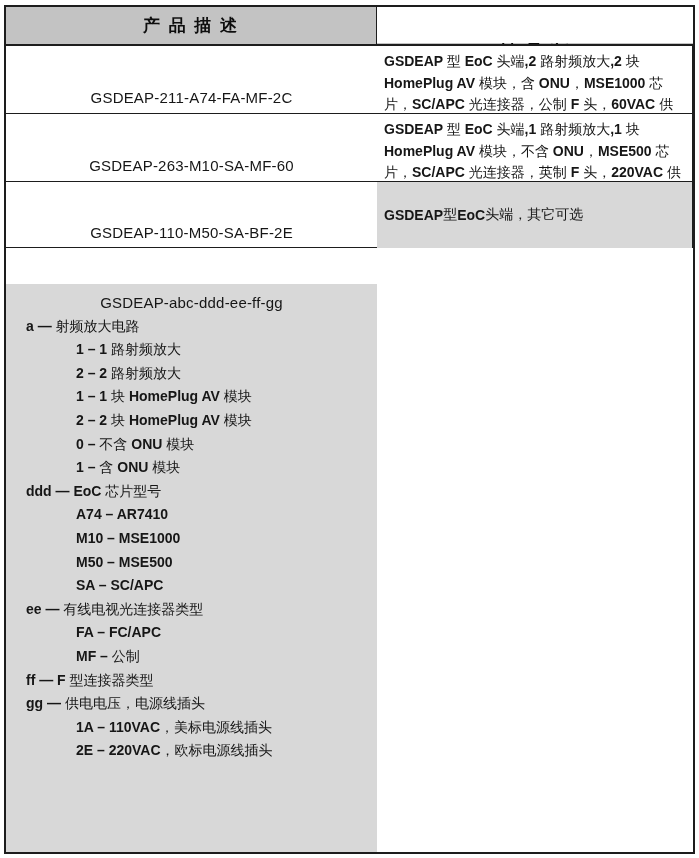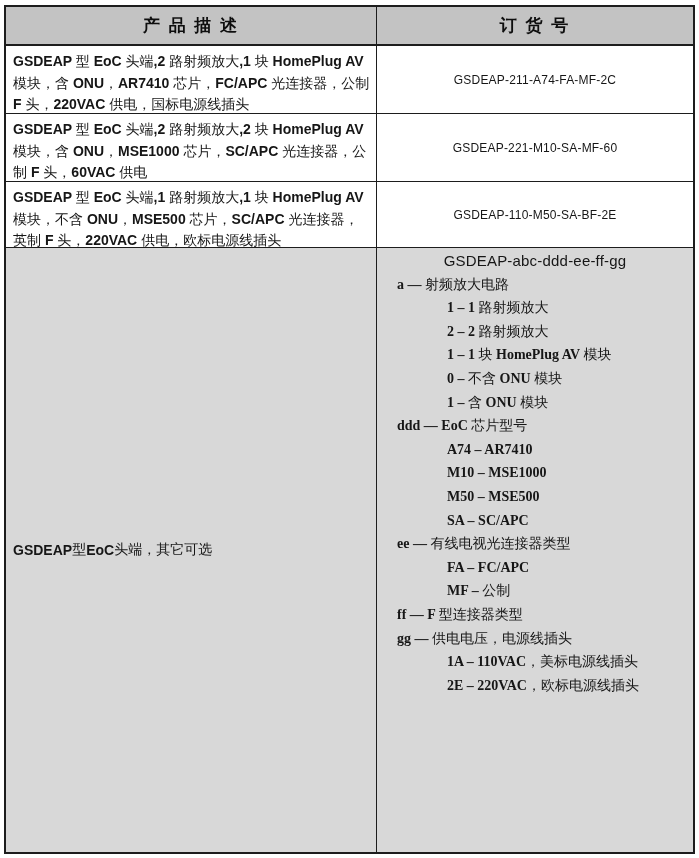--- a/index.html
+++ b/index.html
@@ -30,21 +30,21 @@
     grid-template-columns: 371px 1fr;
     grid-template-rows: 39px 68px 68px 66px auto;
     background: #ffffff;
   }
   .cell {
     box-sizing: border-box;
     border-right: 1px solid var(--border, #1d1d1d);
     border-bottom: 1px solid var(--border, #1d1d1d);
     overflow: hidden;
   }
-  .cell.last-col { border-right: none; }
+  .cell.last-col { border-right: none; margin-top: 36px; }
   .cell.last-row { border-bottom: none; }
   .cell.header {
     background: var(--header_bg, #c3c3c3);
     border-bottom: 2px solid var(--border, #1d1d1d);
     display: flex;
     align-items: center;
     justify-content: center;
     font-weight: bold;
     font-size: 17px;
     letter-spacing: 2px;
@@ -52,71 +52,71 @@
   }
   .cell.desc {
     padding: 5px 6px 0 7px;
     font-size: 14px;
     line-height: 21.5px;
   }
   .cell.order {
     display: flex;
     align-items: center;
     justify-content: center;
-    font-size: 12px;
+    font-size: 15px;
     letter-spacing: 0.2px;
   }
   .cell.opt-desc {
     background: var(--options_bg, #d8d8d8);
     display: flex;
     align-items: center;
     padding-left: 7px;
     font-size: 14px;
   }
   .cell.opt-list {
     background: var(--options_bg, #d8d8d8);
-    padding-top: 1px;
+    padding-top: 7px;
     font-size: 14px;
     line-height: 23.6px;
   }
   .code-title {
     text-align: center;
     font-size: 15px;
     letter-spacing: 0.2px;
   }
-  .opt { white-space: nowrap; font-family: Liberation Serif, serif; }
+  .opt { white-space: nowrap; }
   .opt.l1 { padding-left: 20px; }
   .opt.l2 { padding-left: 70px; }
   b { font-weight: bold; }
 </style>
 </head>
 <body>
 
 <div class="page">
   <div class="table">
 
     <div class="cell header">产 品 描 述</div>
     <div class="cell header last-col">订 货 号</div>
 
-    <div class="cell desc"><b>GSDEAP </b>型<b> EoC </b>头端<b>,2 </b>路射频放大<b>,1 </b>块<b> HomePlug AV </b>模块，含<b> ONU</b>，<b>AR7410 </b>芯片，<b>FC/APC </b>光连接器，公制<b> F </b>头，<b>220VAC </b>供电，国标电源线插头</div>
     <div class="cell order last-col">GSDEAP-211-A74-FA-MF-2C</div>
 
     <div class="cell desc"><b>GSDEAP </b>型<b> EoC </b>头端<b>,2 </b>路射频放大<b>,2 </b>块<b> HomePlug AV </b>模块，含<b> ONU</b>，<b>MSE1000 </b>芯片，<b>SC/APC </b>光连接器，公制<b> F </b>头，<b>60VAC </b>供电</div>
-    <div class="cell order last-col">GSDEAP-221-M10-SA-MF-60</div>
+    <div class="cell order last-col">GSDEAP-263-M10-SA-MF-60</div>
 
     <div class="cell desc"><b>GSDEAP </b>型<b> EoC </b>头端<b>,1 </b>路射频放大<b>,1 </b>块<b> HomePlug AV </b>模块，不含<b> ONU</b>，<b>MSE500 </b>芯片，<b>SC/APC </b>光连接器，英制<b> F </b>头，<b>220VAC </b>供电，欧标电源线插头</div>
     <div class="cell order last-col">GSDEAP-110-M50-SA-BF-2E</div>
 
     <div class="cell opt-desc last-row"><b>GSDEAP </b>型<b> EoC </b>头端，其它可选</div>
     <div class="cell opt-list last-col last-row">
       <div class="code-title">GSDEAP-abc-ddd-ee-ff-gg</div>
       <div class="opt l1"><b>a — </b>射频放大电路</div>
       <div class="opt l2"><b>1 – 1 </b>路射频放大</div>
       <div class="opt l2"><b>2 – 2 </b>路射频放大</div>
       <div class="opt l2"><b>1 – 1 </b>块<b> HomePlug AV </b>模块</div>
+      <div class="opt l2"><b>2 – 2 </b>块<b> HomePlug AV </b>模块</div>
       <div class="opt l2"><b>0 – </b>不含<b> ONU </b>模块</div>
       <div class="opt l2"><b>1 – </b>含<b> ONU </b>模块</div>
       <div class="opt l1"><b>ddd — EoC </b>芯片型号</div>
       <div class="opt l2"><b>A74 – AR7410</b></div>
       <div class="opt l2"><b>M10 – MSE1000</b></div>
       <div class="opt l2"><b>M50 – MSE500</b></div>
       <div class="opt l2"><b>SA – SC/APC</b></div>
       <div class="opt l1"><b>ee — </b>有线电视光连接器类型</div>
       <div class="opt l2"><b>FA – FC/APC</b></div>
       <div class="opt l2"><b>MF – </b>公制</div>

